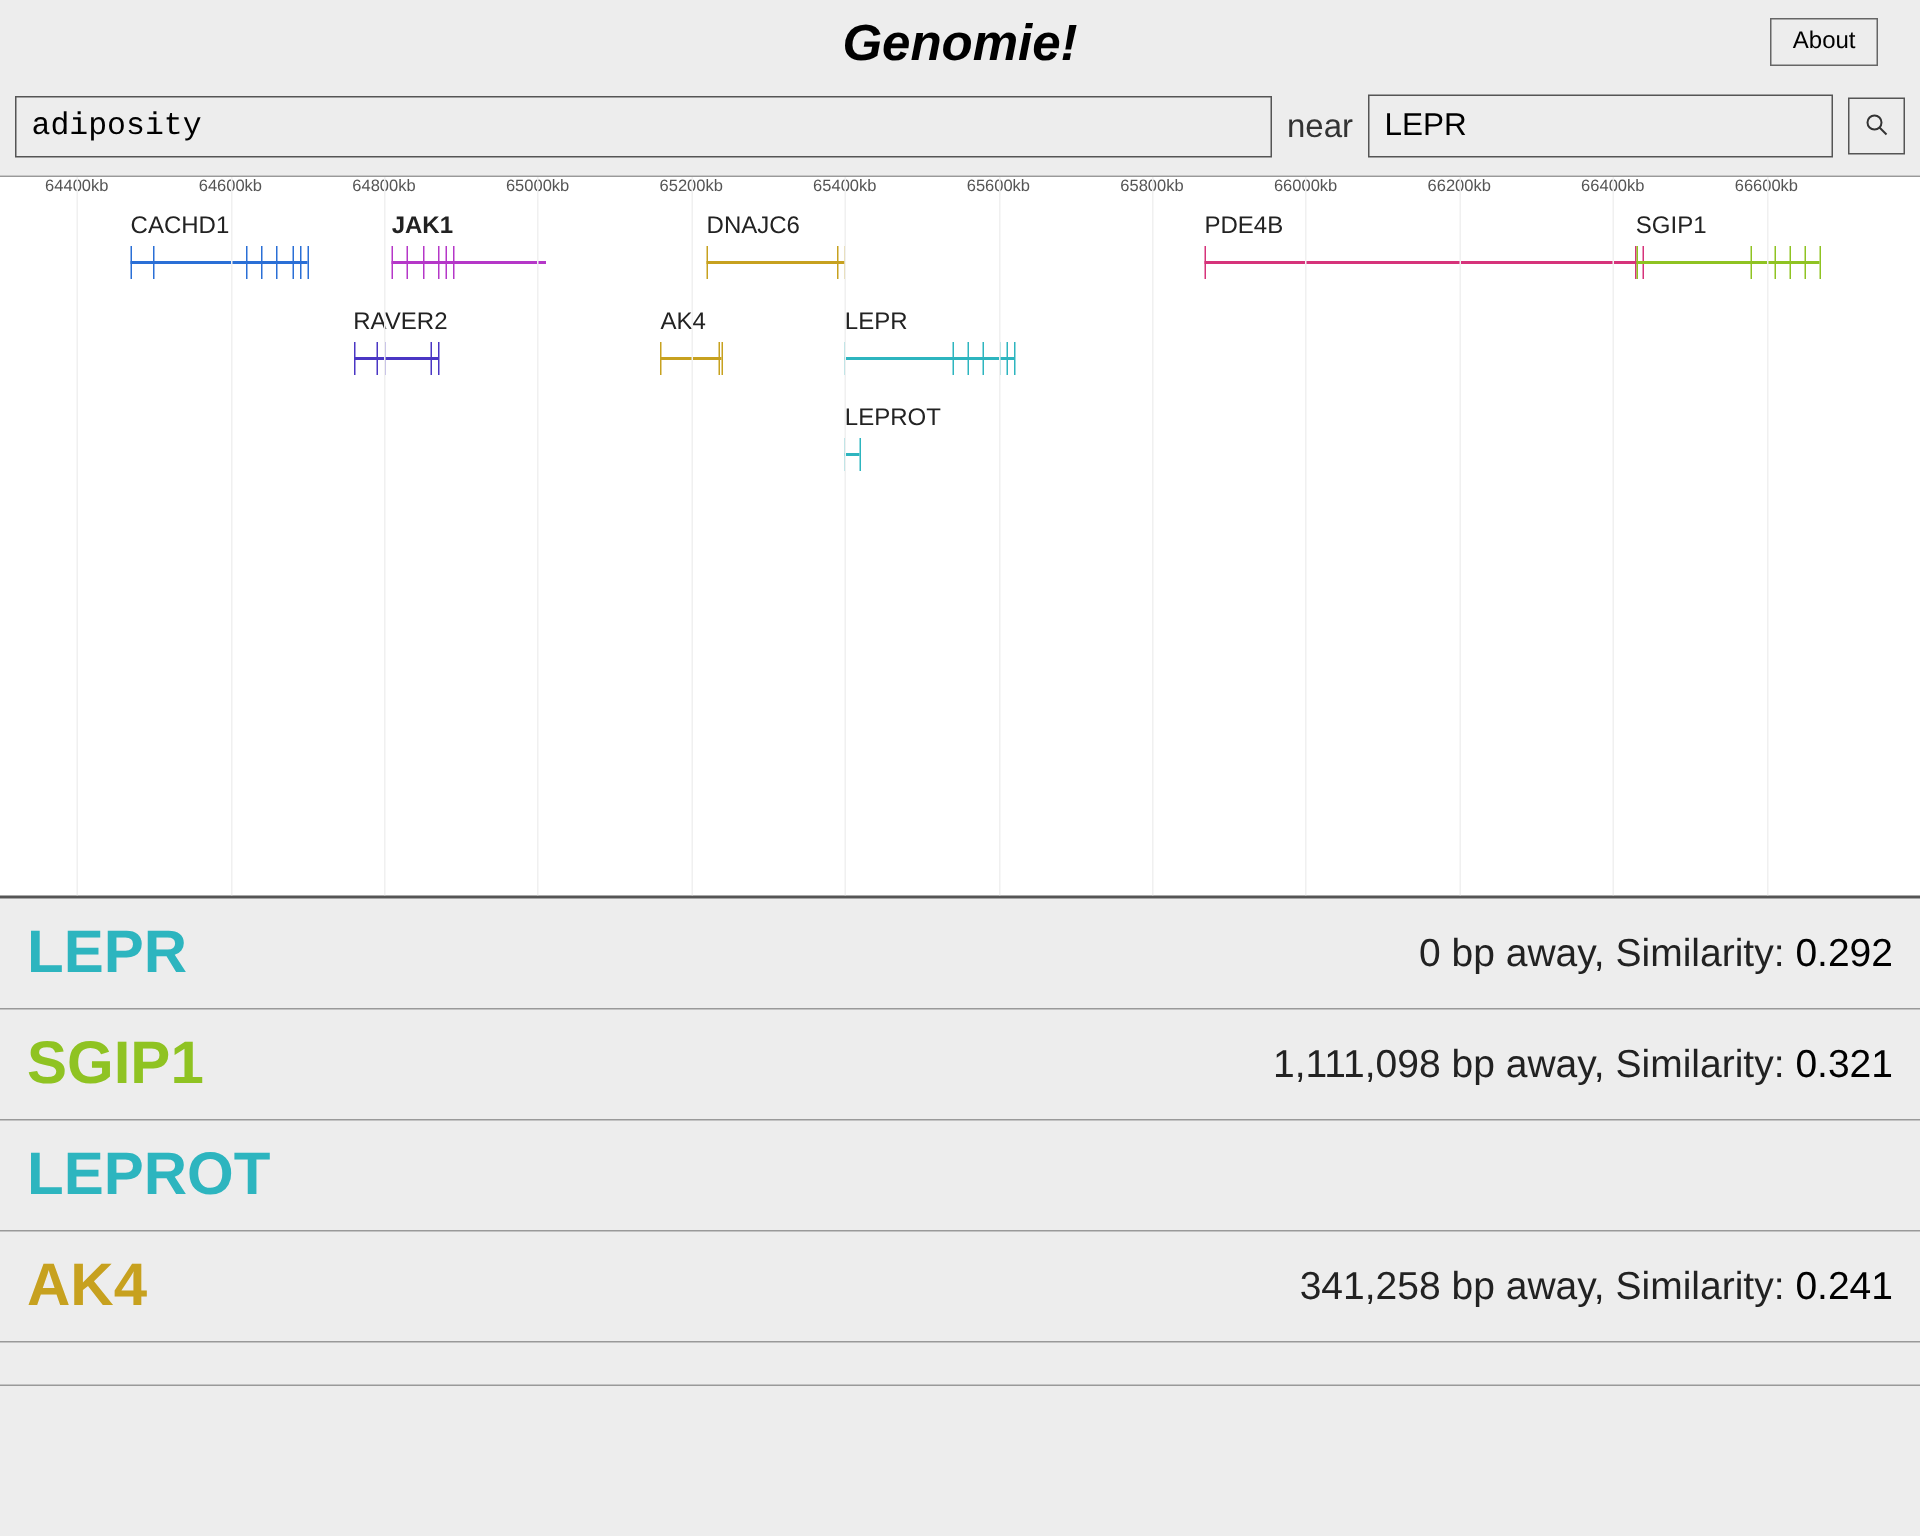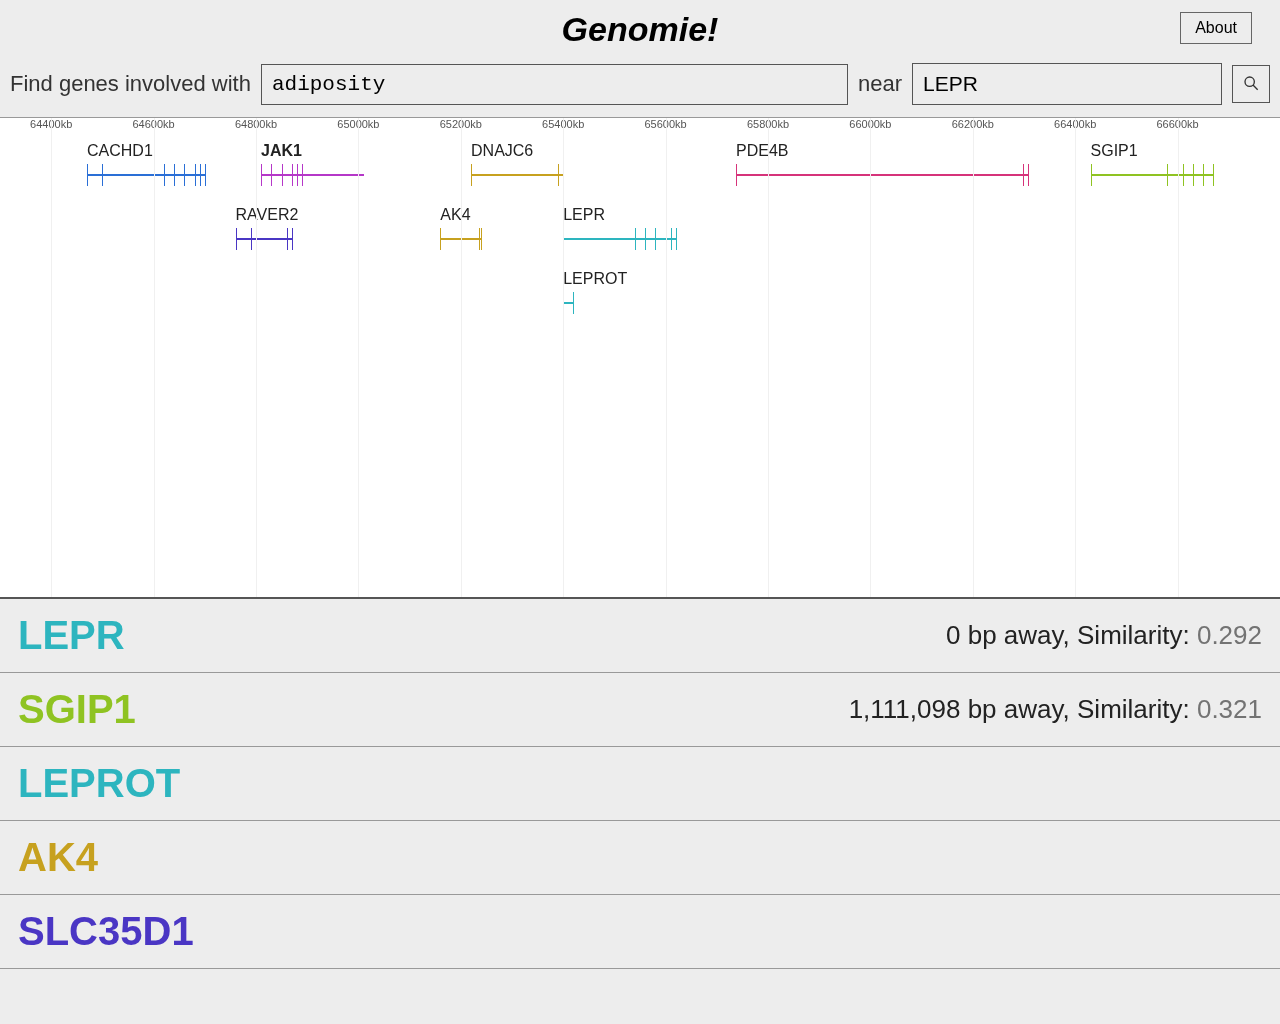--- a/index.html
+++ b/index.html
@@ -19,32 +19,31 @@
   .axis-tick { position: absolute; top: 0; font-size: 11px; color: #555; transform: translateX(-50%); white-space: nowrap; }
   .grid-line { position: absolute; top: 0; bottom: 0; width: 1px; background: #f0f0f0; }
   .gene { position: absolute; padding-left: 19px; }
   .gene-label { position: absolute; top: -22px; left: 0; font-size: 16px; color: #222; white-space: nowrap; }
   .gene-line { position: absolute; top: 10px; height: 2px; }
   .gene-tick { position: absolute; top: 0; width: 1px; height: 22px; }
   .results { height: 410px; overflow-y: scroll; background: #ededed; }
   .result-row { display: flex; align-items: center; justify-content: space-between; padding: 14px 18px; border-bottom: 1px solid #999; }
   .result-name { font-size: 40px; font-weight: bold; }
   .result-meta { font-size: 26px; color: #222; }
-  .result-meta .sim { color: #737373; }
+  .result-meta .sim { color: #000000; }
 </style>
 </head>
 <body>
 
 <div class="header">
   <div class="app-title">Genomie!</div>
   <button class="about-btn">About</button>
 </div>
 
 <div class="search-bar">
-  <label>Find genes involved with</label>
   <input id="phenotype-input" value="adiposity" style="">
   <label>near</label>
   <input id="locus-input" value="LEPR" style="">
   <button class="search-btn">
     <span>
       <svg viewBox="0 0 24 24" fill="none" stroke="#333" stroke-width="2">
           <circle cx="10" cy="10" r="7"></circle>
           <line x1="15" y1="15" x2="22" y2="22"></line>
         </svg>
     </span>
@@ -89,21 +88,21 @@
         <div class="gene-tick" style="left: 35.84px; background: rgb(181, 55, 200);"></div>
         <div class="gene-tick" style="left: 40.96px; background: rgb(181, 55, 200);"></div>
       </div>
       <div class="gene" style="left: 471.04px; top: 46px; width: 92.16px; height: 24px;">
         <div class="gene-label">DNAJC6</div>
         <div class="gene-line" style="left: 0px; width: 92.16px; background: rgb(199, 161, 31);"></div>
         <div class="gene-tick" style="left: 0px; background: rgb(199, 161, 31);"></div>
         <div class="gene-tick" style="left: 87.04px; background: rgb(199, 161, 31);"></div>
         <div class="gene-tick" style="left: 92.16px; background: rgb(199, 161, 31);"></div>
       </div>
-      <div class="gene" style="left: 736px; top: 46px; width: 291.84px; height: 24px; text-decoration: underline;">
+      <div class="gene" style="left: 803px; top: 46px; width: 291.84px; height: 24px; text-decoration: underline;">
         <div class="gene-label">PDE4B</div>
         <div class="gene-line" style="left: 0px; width: 291.84px; background: rgb(214, 51, 122);"></div>
         <div class="gene-tick" style="left: 0px; background: rgb(214, 51, 122);"></div>
         <div class="gene-tick" style="left: 286.72px; background: rgb(214, 51, 122);"></div>
         <div class="gene-tick" style="left: 291.84px; background: rgb(214, 51, 122);"></div>
       </div>
       <div class="gene" style="left: 1090.56px; top: 46px; width: 122.88px; height: 24px;">
         <div class="gene-label">SGIP1</div>
         <div class="gene-line" style="left: 0px; width: 122.88px; background: rgb(143, 195, 34);"></div>
         <div class="gene-tick" style="left: 0px; background: rgb(143, 195, 34);"></div>
@@ -168,17 +167,17 @@
     </div>
     <div class="result-row">
       <div class="result-name" style="color: rgb(143, 195, 34);">SGIP1</div>
       <div class="result-meta">1,111,098 bp away, Similarity: <span class="sim">0.321</span></div>
     </div>
     <div class="result-row">
       <div class="result-name" style="color: rgb(45, 181, 191);">LEPROT</div>
     </div>
     <div class="result-row">
       <div class="result-name" style="color: rgb(199, 161, 31);">AK4</div>
+      <div class="result-meta">341,258 bp away, Similarity: <span class="sim">0.241</span></div>
     </div>
     <div class="result-row">
-      <div class="result-name" style="color: rgb(74, 54, 196);">SLC35D1</div>
     </div>
   </div>
 
 </body></html>

